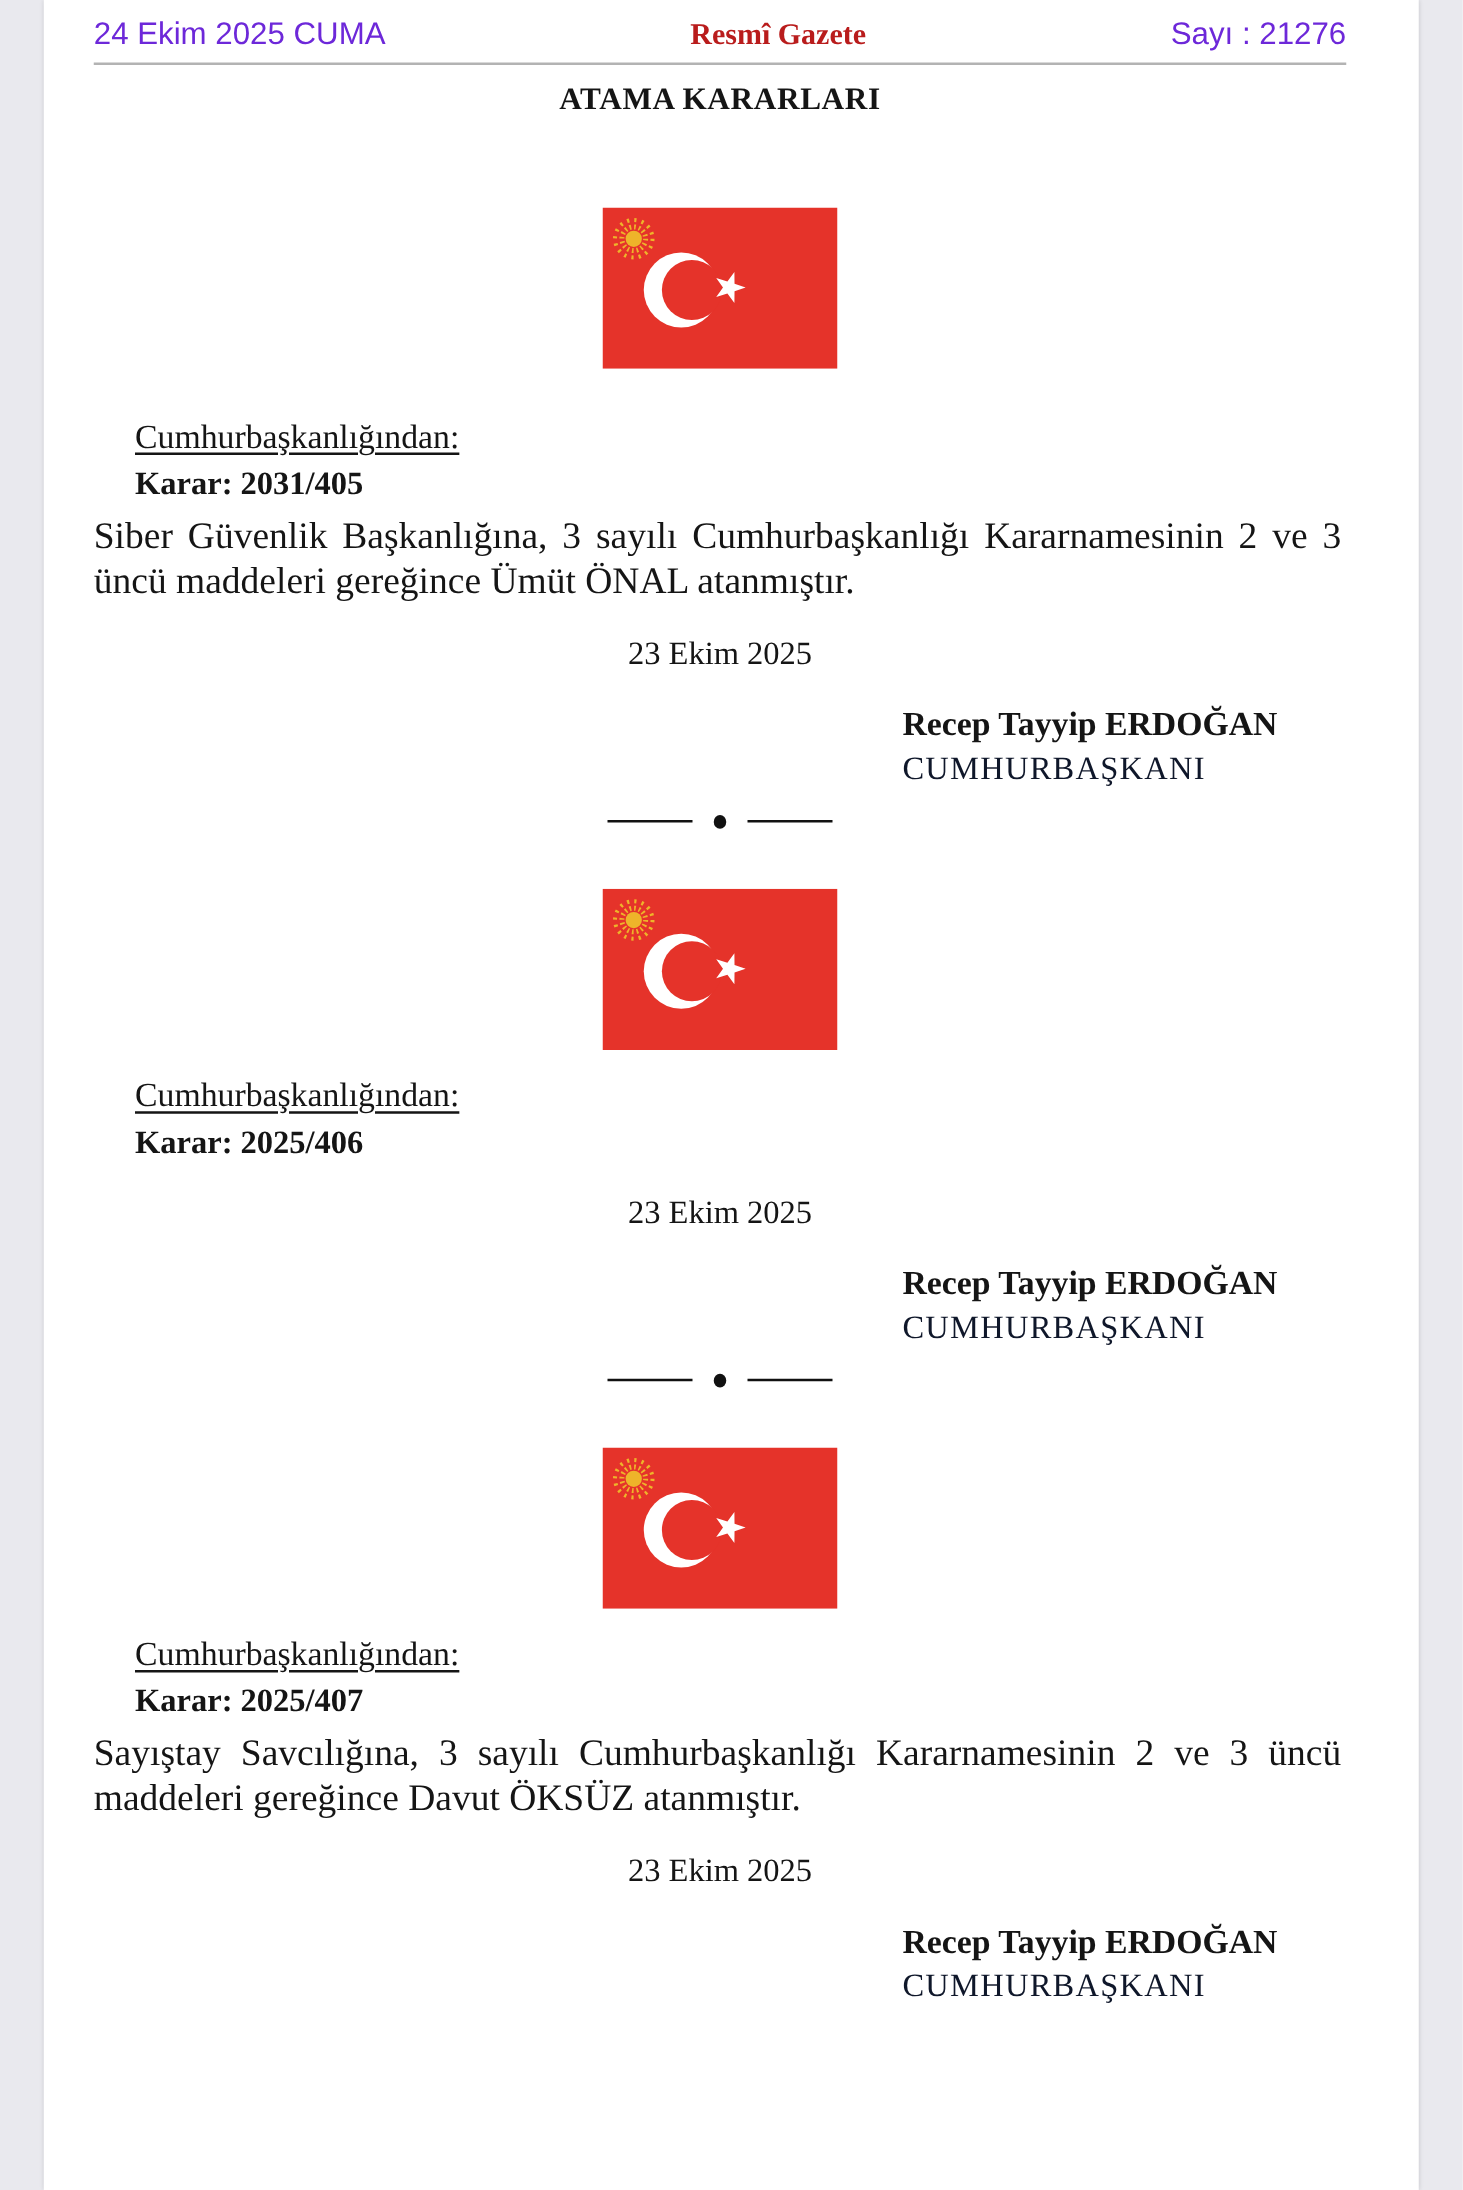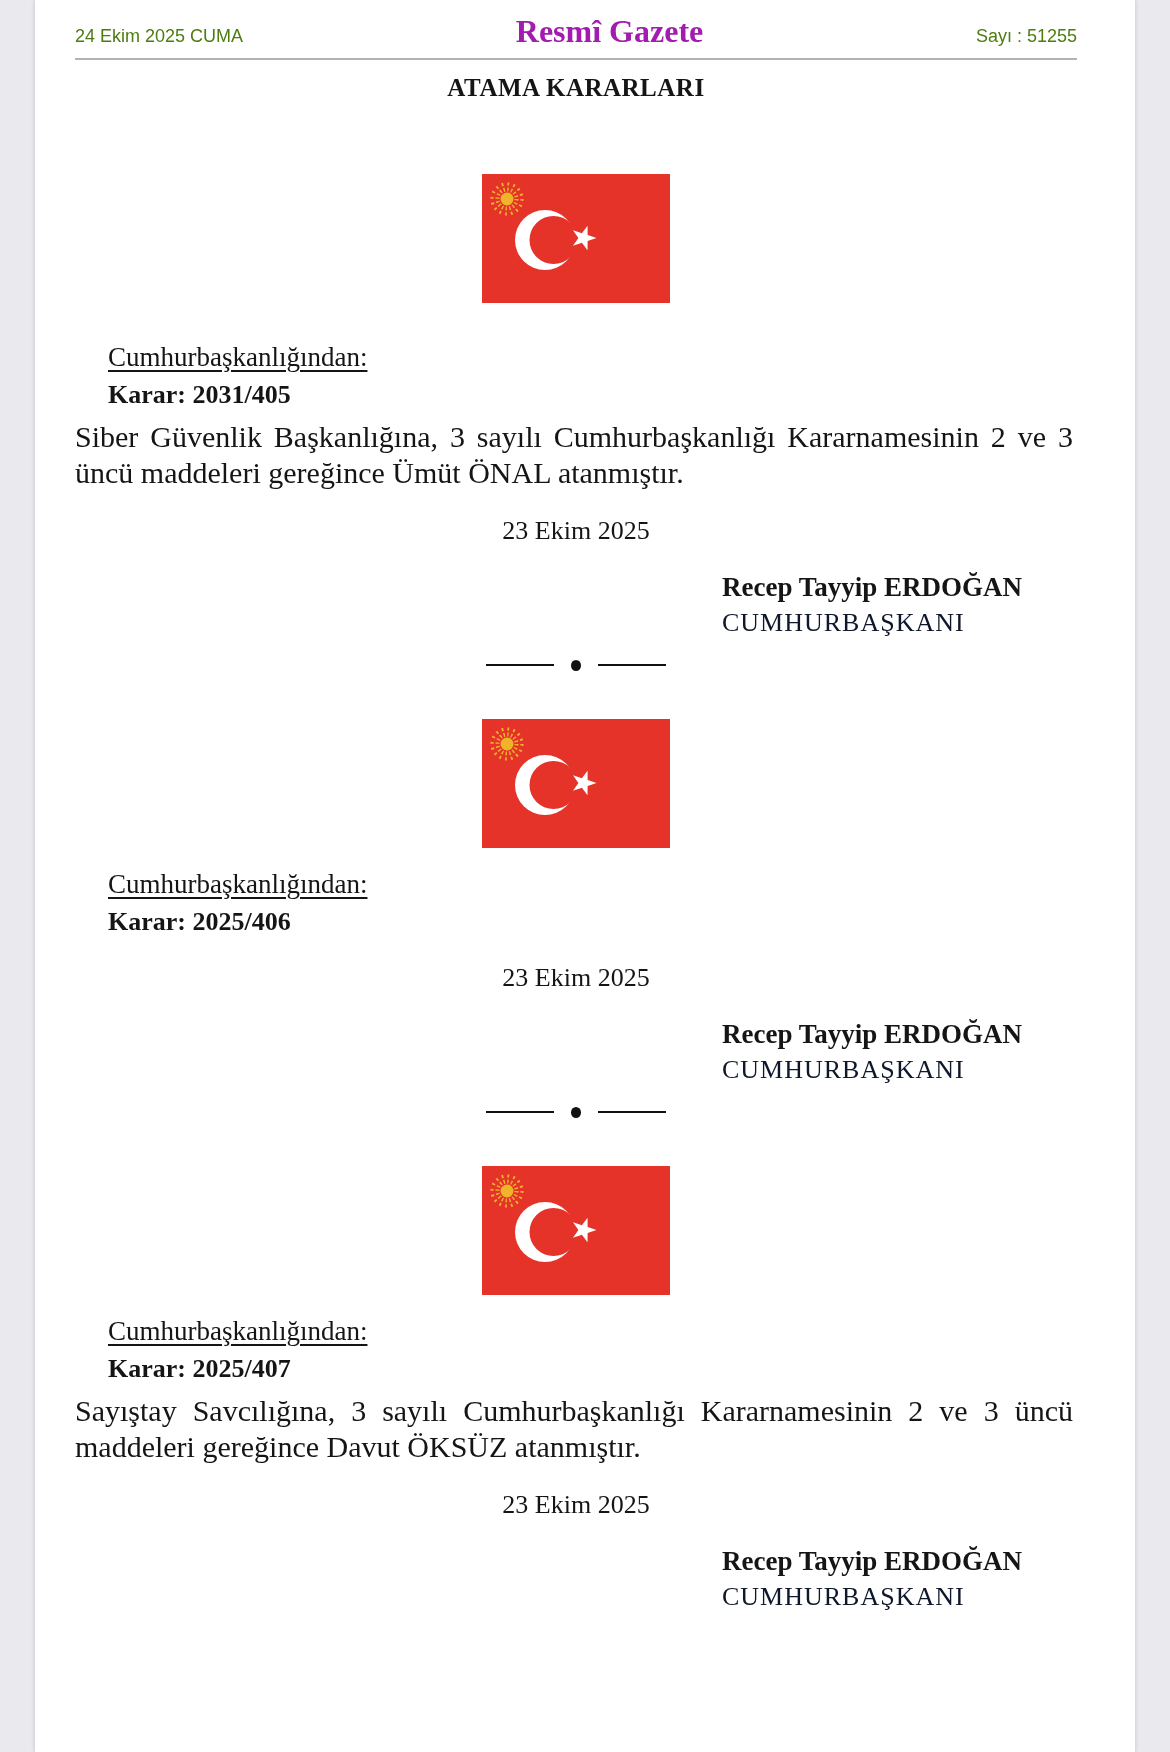--- a/index.html
+++ b/index.html
@@ -21,28 +21,28 @@
 
   
   .masthead-row {
     display: flex;
     justify-content: space-between;
     align-items: baseline;
     padding-top: 13px;
   }
   .issue-date, .issue-number {
     font-family: "Liberation Sans", sans-serif;
-    font-size: 18px;
-    color: #4d7c0f;
+    font-size: 25px;
+    color: #6d28d9;
   }
   .masthead-title {
     font-family: "Liberation Serif", serif;
-    font-size: 32px;
-    font-weight: bold;
-    color: #a21caf;
+    font-size: 24px;
+    font-weight: bold;
+    color: #b91c1c;
     margin: 0;
     text-align: right;
   }
   .header-divider {
     border: none;
     border-top: 2px solid #b3b3b3;
     margin: 8px 0 0 0;
   }
   .page-title {
     text-align: center;
@@ -143,21 +143,21 @@
     </g>
   </defs>
 </svg>
 
 <div class="page">
   <div class="content">
 
     <div class="masthead-row">
       <span class="issue-date">24 Ekim 2025 CUMA</span>
       <h1 class="masthead-title">Resmî Gazete</h1>
-      <span class="issue-number">Sayı : 51255</span>
+      <span class="issue-number">Sayı : 21276</span>
     </div>
     <hr class="header-divider">
 
     <h2 class="page-title">ATAMA KARARLARI</h2>
 
     <section class="section">
       <svg class="flag flag-1" viewBox="0 0 188 129">
           <use href="#tr-pres-flag"></use>
         </svg>
       <p class="agency-heading">Cumhurbaşkanlığından:</p>

